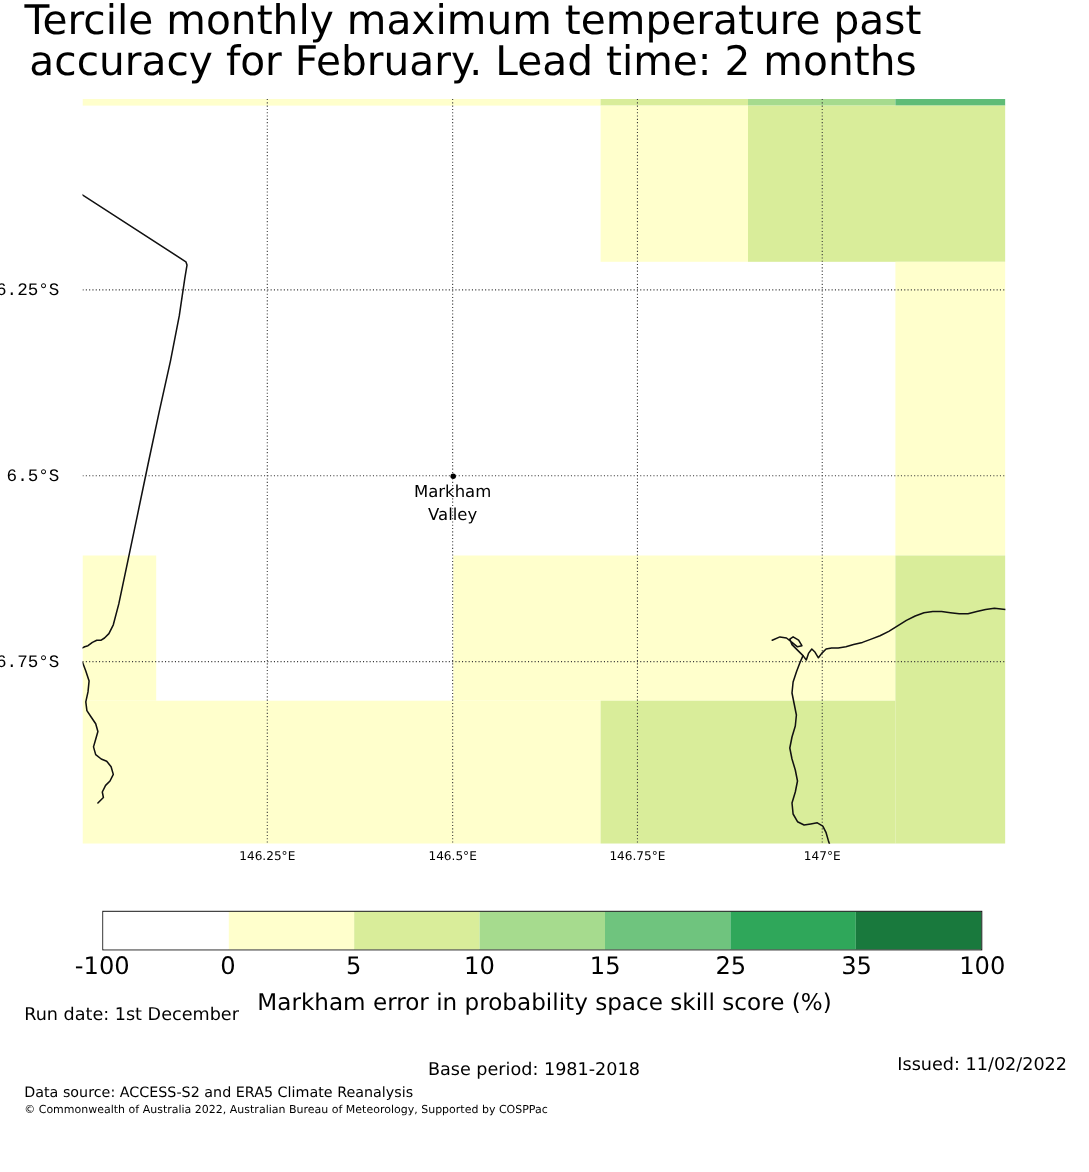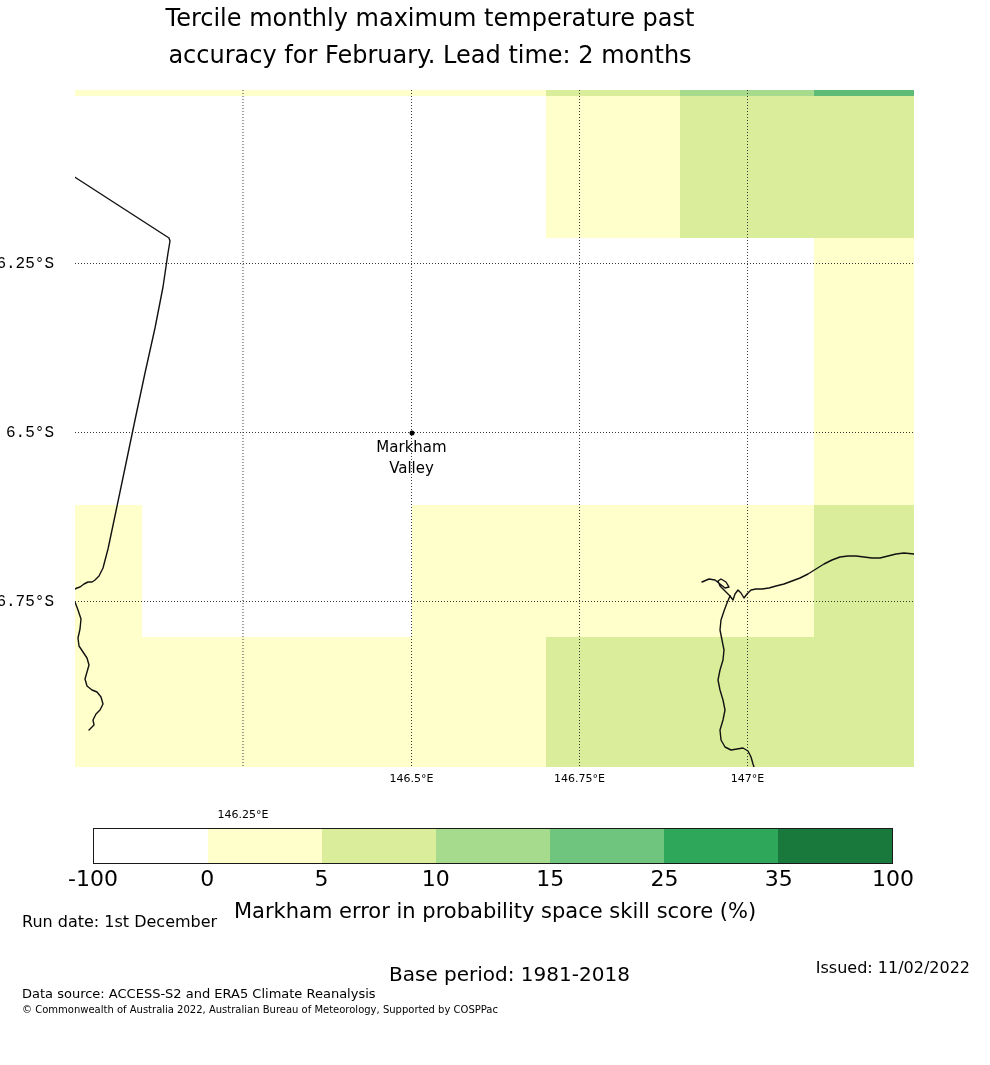--- a/index.html
+++ b/index.html
@@ -16,21 +16,21 @@
     overflow: hidden;
   }
 
   
   #title {
     position: absolute;
     left: 0;
     top: 0px;
     width: 860px;
     text-align: center;
-    font-size: 24px;
+    font-size: 37px;
     line-height: 37px;
     font-family: "DejaVu Sans", sans-serif;
     color: #000;
     white-space: pre-line;
   }
 
   
   #map-panel {
     position: absolute;
     left: 75px;
@@ -163,21 +163,21 @@
   }
 
   
   .footer-line {
     position: absolute;
     font-family: "DejaVu Sans", sans-serif;
     color: #000;
     white-space: nowrap;
   }
   #run-date   { left: 22px;  top: 912px; font-size: 16px; }
-  #base-period{ left: 389px; top: 962px; font-size: 20px; }
+  #base-period{ left: 389px; top: 962px; font-size: 16px; }
   #issued     { right: 20px; top: 958px; font-size: 16px; }
   #data-source{ left: 22px;  top: 986px; font-size: 13px; }
   #copyright  { left: 22px;  top: 1004px; font-size: 10px; }
 </style>
 </head>
 <body>
 
 <div id="title">Tercile monthly maximum temperature past
 accuracy for February. Lead time: 2 months</div>
 
@@ -245,21 +245,21 @@
   <div id="map-frame"></div>
 </div>
 
 <div id="lat-axis">
   <div class="lat-label" style="top:173.5px;">6.25°S</div>
   <div class="lat-label" style="top:342.5px;">6.5°S</div>
   <div class="lat-label" style="top:511.5px;">6.75°S</div>
 </div>
 
 <div id="lon-axis">
-  <div class="lon-label" style="left:168px;margin-top:36px;">146.25°E</div>
+  <div class="lon-label" style="left:168px;">146.25°E</div>
   <div class="lon-label" style="left:336.5px;">146.5°E</div>
   <div class="lon-label" style="left:504.5px;">146.75°E</div>
   <div class="lon-label" style="left:672.5px;">147°E</div>
 </div>
 
 <div id="colorbar-wrap">
   <div id="colorbar">
       <div class="seg" style="background: rgb(255, 255, 255);"></div>
       <div class="seg" style="background: rgb(255, 255, 204);"></div>
       <div class="seg" style="background: rgb(217, 237, 154);"></div>

